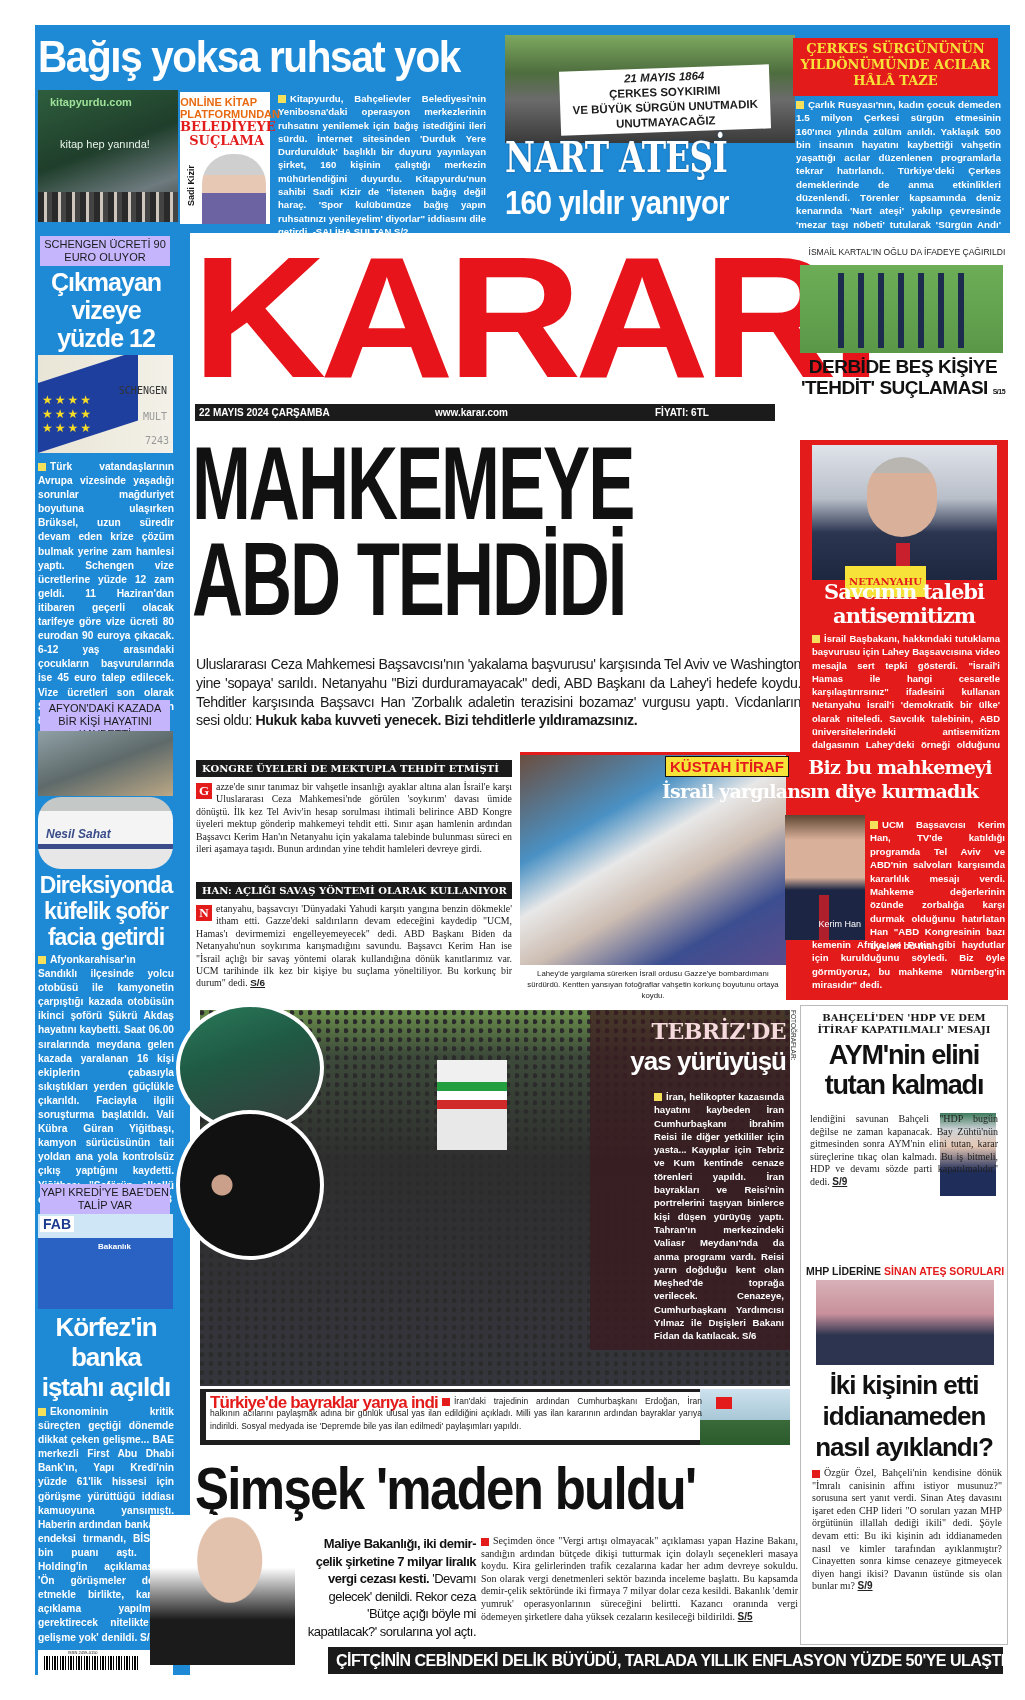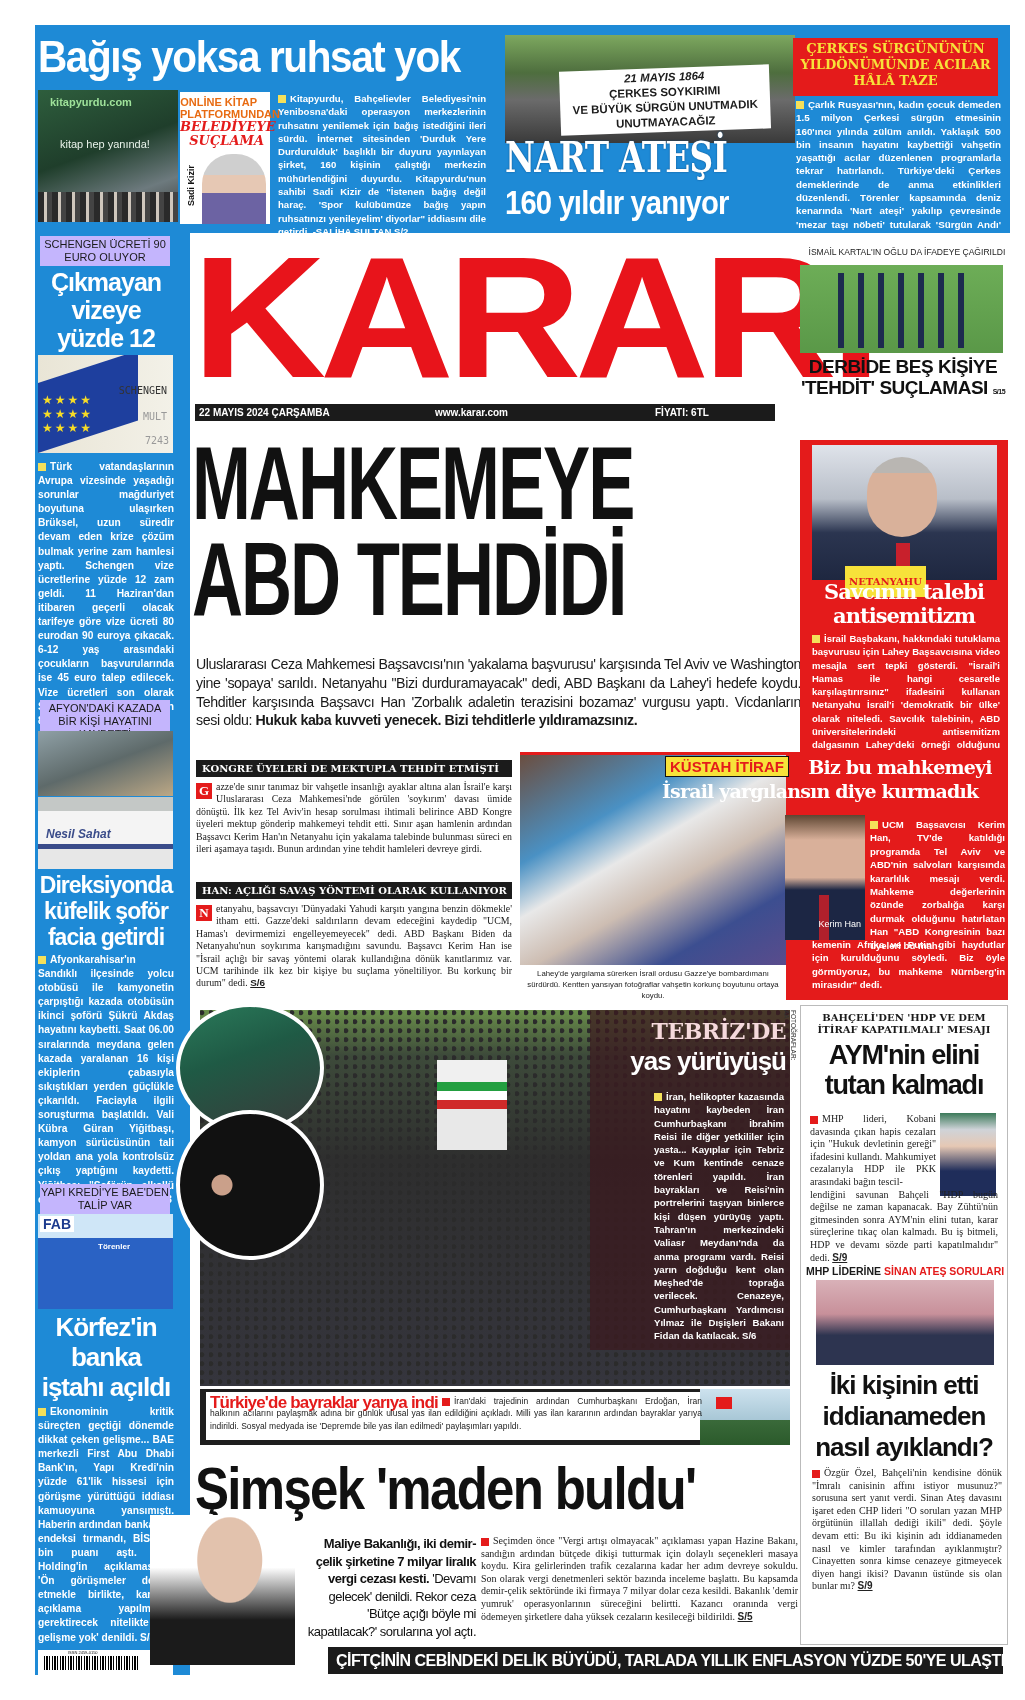--- a/index.html
+++ b/index.html
@@ -14,21 +14,21 @@
 
   
   #top-band { left: 35px; top: 25px; width: 975px; height: 208px; }
   #bagis-title { left: 38px; top: 32px; width: 450px; font-size: 44px; font-weight: bold; color: #fff; line-height: 50px; letter-spacing: -1.5px; transform: scaleX(0.92); transform-origin: left; white-space: nowrap; }
   #kitap-photo { left: 38px; top: 90px; width: 140px; height: 132px; background: linear-gradient(160deg,#2e5e3d 0%,#1f3e2b 45%,#6d7a7e 75%,#3a3a38 100%); }
   #kitap-photo .sign { position:absolute; left:12px; top:6px; color:#9fe29a; font-size:11px; font-weight:bold; }
   #kitap-photo .slogan { position:absolute; left:22px; top:48px; color:#e9f3ea; font-size:11px; text-align:center; line-height:13px; }
   #kitap-photo .crowd { position:absolute; left:0; bottom:0; width:100%; height:30px; background: repeating-linear-gradient(90deg,#2a2a2a 0 6px,#cfc7bd 6px 9px,#444 9px 14px); }
   #kitap-tag { left: 180px; top: 92px; width: 90px; height: 132px; background: #fff; }
   #kitap-tag .t1 { color: #e86b12; font-size: 11px; font-weight: bold; text-align: right; padding-right: 13px; line-height: 12px; margin-top: 4px; }
-  #kitap-tag .t2 { color: #e41b1b; font-size: 13px; font-weight: bold; text-align: right; padding-right: 6px; line-height: 14px; font-family: "DejaVu Serif", serif; font-style: italic; }
+  #kitap-tag .t2 { color: #e41b1b; font-size: 13px; font-weight: bold; text-align: right; padding-right: 6px; line-height: 14px; font-family: "DejaVu Serif", serif; }
   #kitap-tag .person { position:absolute; left:22px; bottom:0; width:64px; height:70px; border-radius: 30px 30px 0 0; background: linear-gradient(180deg,#cfcfcf 0 30%, #e6c8b4 30% 55%, #6c63a3 55% 100%); }
   #kitap-tag .name { position:absolute; left:6px; bottom:18px; writing-mode: vertical-rl; transform: rotate(180deg); font-size:9px; font-weight:bold; }
   #kitap-body { left: 278px; top: 92px; width: 208px; font-size: 9.6px; line-height: 13.3px; color: #fff; font-weight: bold; text-align: justify; }
 
   #cerkes-photo { left: 505px; top: 35px; width: 290px; height: 108px; background: linear-gradient(180deg,#7da85f 0%,#4e6e3e 35%,#6b6b6b 60%,#3a3a3a 100%); }
   #cerkes-banner { left: 560px; top: 68px; width: 210px; height: 64px; background: #fff; transform: rotate(-2deg); text-align: center; color:#1c1c1c; font-weight: bold; font-size: 11.5px; line-height: 15px; padding-top: 2px; }
   #cerkes-banner .date { font-style: italic; }
   #nart-title { left: 505px; top: 135px; width: 295px; color: #fff; font-size: 42px; font-weight: bold; font-family: "DejaVu Serif", serif; line-height: 46px; letter-spacing: -1px; white-space: nowrap; text-shadow: 0 0 2px #0a4a80; transform: scaleX(0.78); transform-origin: left; }
   #nart-sub { left: 505px; top: 182px; width: 295px; color: #fff; font-size: 34px; font-weight: bold; line-height: 40px; white-space: nowrap; letter-spacing: -1px; transform: scaleX(0.86); transform-origin: left; }
   #cerkes-tag { left: 793px; top: 38px; width: 205px; height: 58px; background: #e41b1b; color: #f7e23a; font-family: "DejaVu Serif", serif; font-weight: bold; font-size: 13px; line-height: 16px; text-align: center; padding-top: 3px; }
@@ -39,21 +39,21 @@
   .lc-tag { position:absolute; left: 40px; width: 130px; font-size: 11px; line-height: 13px; padding: 2px 0; }
   .lc-title { position:absolute; left: 38px; width: 136px; color:#fff; font-weight: bold; text-align:center; }
   .lc-body { position:absolute; left: 38px; width: 136px; color:#fff; font-weight:bold; font-size: 10.2px; line-height: 14.1px; text-align: justify; }
   #schengen-photo { left: 38px; top: 355px; width: 135px; height: 98px; background: linear-gradient(90deg,#e9e5d6,#f3f1e8); }
   #schengen-photo .flag { position:absolute; left:0; top:28px; width:100px; height:70px; background:#1e3f9e; transform: skewY(-18deg); transform-origin:left top; }
   #schengen-photo .stars { position:absolute; left:4px; top:38px; color:#f7dc26; font-size:12px; letter-spacing:2px; line-height:14px; width: 90px; }
   #schengen-photo .word { position:absolute; right:6px; top:30px; font-family:"DejaVu Sans Mono", monospace; font-size:10px; color:#333; }
   #schengen-photo .mult { position:absolute; right:6px; top:56px; font-family:"DejaVu Sans Mono", monospace; font-size:10px; color:#999; }
   #schengen-photo .num { position:absolute; right:4px; top:80px; font-family:"DejaVu Sans Mono", monospace; font-size:10px; color:#999; }
   #afyon-photo1 { left: 38px; top: 731px; width: 135px; height: 65px; background: linear-gradient(160deg,#8fa0a6,#5e6a6a 50%,#bca886); }
-  #afyon-photo2 { left: 38px; top: 797px; width: 135px; height: 72px; background: linear-gradient(180deg,#c4c8c6 0 20%, #f4f4f4 20% 65%, #3a4c8a 65% 72%, #e7e7e7 72% 100%); }
+  #afyon-photo2 { left: 38px; top: 797px; width: 135px; height: 72px; background: linear-gradient(180deg,#c4c8c6 0 20%, #f4f4f4 20% 65%, #3a4c8a 65% 72%, #e7e7e7 72% 100%); border-radius: 23px; }
   #afyon-photo2 .busname { position:absolute; left:8px; top:30px; font-size:12px; color:#3a4c8a; font-weight:bold; font-style: italic; }
   #fab-photo { left: 38px; top: 1214px; width: 135px; height: 95px; background: linear-gradient(180deg,#cfe6f7 0 25%,#2a62c4 25% 100%); }
   #fab-photo .fab { position:absolute; left:2px; top:2px; background:#fff; color:#1d3b8e; font-weight:bold; font-size:14px; padding:0 3px; }
   #fab-photo .yk { position:absolute; left:60px; top:28px; color:#fff; font-size:8px; font-weight:bold; }
   #barcode { left: 38px; top: 1650px; width: 135px; height: 25px; background: #fff; }
   #barcode .bars { position:absolute; left:6px; top:6px; width:96px; height:14px; background: repeating-linear-gradient(90deg,#000 0 1px,#fff 1px 2px,#000 2px 4px,#fff 4px 5px,#000 5px 6px,#fff 6px 8px); }
   #barcode .issn { position:absolute; left:30px; top:0px; font-size:4px; }
   #barcode .iss { position:absolute; right:8px; top:4px; font-size:7px; }
 
   
@@ -185,21 +185,21 @@
 <div id="afyon-photo1" class="abs photo"></div>
 <div id="afyon-photo2" class="abs photo">
     <span class="busname">Nesil Sahat</span>
   </div>
 <div class="lc-title" style="top:872px; font-size:23px; line-height:26px; letter-spacing:-1px;">Direksiyonda küfelik şoför facia getirdi</div>
 <div class="lc-body" style="top:953px;"><span class="bullet"></span><span>Afyonkarahisar'ın Sandıklı ilçesinde yolcu otobüsü ile kamyonetin çarpıştığı kazada otobüsün ikinci şoförü Şükrü Akdaş hayatını kaybetti. Saat 06.00 sıralarında meydana gelen kazada yaralanan 16 kişi ekiplerin çabasıyla sıkıştıkları yerden güçlükle çıkarıldı. Faciayla ilgili soruşturma başlatıldı. Vali Kübra Güran Yiğitbaşı, kamyon sürücüsünün tali yoldan ana yola kontrolsüz çıkış yaptığını kaydetti. Yiğitbaşı "Şoförün alkollü olduğu bilgisi var" dedi. S/3</span></div>
 
 <div class="lc-tag yellow-tag" style="top:1184px;">YAPI KREDİ'YE BAE'DEN TALİP VAR</div>
 <div id="fab-photo" class="abs photo">
   <span class="fab">FAB</span>
-  <span class="yk">Törenler</span>
+  <span class="yk">Bakanlık</span>
 </div>
 <div class="lc-title" style="top:1312px; font-size:26px; line-height:30px; letter-spacing:-1px;">Körfez'in banka iştahı açıldı</div>
 <div class="lc-body" style="top:1405px;"><span class="bullet"></span><span>Ekonominin kritik süreçten geçtiği dönemde dikkat çeken gelişme... BAE merkezli First Abu Dhabi Bank'ın, Yapı Kredi'nin yüzde 61'lik hissesi için görüşme yürüttüğü iddiası kamuoyuna yansımıştı. Haberin ardından bankacılık endeksi tırmandı, BİST 11 bin puanı aştı. Koç Holding'in açıklamasında 'Ön görüşmeler devam etmekle birlikte, kamuya açıklama yapılmasını gerektirecek nitelikte bir gelişme yok' denildi. S/4</span></div>
 <div id="barcode" class="abs">
   <span class="issn">ISSN 2459-0150</span>
   <span class="bars"></span>
   <span class="iss">01</span>
 </div>
 
 <div id="karar-logo" class="abs">KARAR.</div>
@@ -264,21 +264,20 @@
     <div class="flag"></div>
   </div>
 <div id="bayrak-title" class="abs">Türkiye'de bayraklar yarıya indi</div>
 <div id="bayrak-body" class="abs"><span class="bullet red"></span><span>İran'daki trajedinin ardından Cumhurbaşkanı Erdoğan, İran halkının acılarını paylaşmak adına bir günlük ulusal yas ilan edildiğini açıkladı. Milli yas ilan kararının ardından bayraklar yarıya indirildi. Sosyal medyada ise 'Depremde bile yas ilan edilmedi' paylaşımları yapıldı.</span></div>
 
 <div id="bahceli-box" class="abs"></div>
 <div id="bahceli-kicker" class="abs">BAHÇELİ'DEN 'HDP VE DEM İTİRAF KAPATILMALI' MESAJI</div>
 <div id="aym-title" class="abs">AYM'nin elini tutan kalmadı</div>
 <div id="bahceli-photo" class="abs photo"></div>
 <div id="bahceli-body" class="abs">
-  <span class="narrow"><span class="bullet red"></span><span>MHP lideri, Kobani davasında çıkan hapis cezaları için "Hukuk devletinin gereği" ifadesini kullandı. Mahkumiyet cezalarıyla HDP ile PKK arasındaki bağın tescil-</span></span>
   <span>lendiğini savunan Bahçeli "HDP bugün değilse ne zaman kapanacak. Bay Zühtü'nün gitmesinden sonra AYM'nin elini tutan, karar süreçlerine tıkaç olan kalmadı. Bu iş bitmeli, HDP ve devamı sözde parti kapatılmalıdır" dedi.</span> <span class="pg">S/9</span>
 </div>
 <div id="mhp-kicker" class="abs"><span>MHP LİDERİNE </span><span class="red">SİNAN ATEŞ SORULARI</span></div>
 <div id="ozel-photo" class="abs photo"></div>
 <div id="iki-title" class="abs">İki kişinin etti iddianameden nasıl ayıklandı?</div>
 <div id="ozel-body" class="abs"><span class="bullet red"></span><span>Özgür Özel, Bahçeli'nin kendisine dönük "İmralı canisinin affını istiyor musunuz?" sorusuna sert yanıt verdi. Sinan Ateş davasını işaret eden CHP lideri "O soruları yazan MHP örgütünün illallah dediği ikili" dedi. Şöyle devam etti: Bu iki kişinin adı iddianameden nasıl ve kimler tarafından ayıklanmıştır? Cinayetten sonra kimse cenazeye gitmeyecek diyen hangi ikisi? Davanın üstünde sis olan bunlar mı?</span> <span class="pg">S/9</span></div>
 
 <div id="simsek-title" class="abs">Şimşek 'maden buldu'</div>
 <div id="simsek-photo" class="abs photo"></div>
 <div id="simsek-dek" class="abs"><b>Maliye Bakanlığı, iki demir-çelik şirketine 7 milyar liralık vergi cezası kesti.</b><span> 'Devamı gelecek' denildi. Rekor ceza 'Bütçe açığı böyle mi kapatılacak?' sorularına yol açtı.</span></div>

